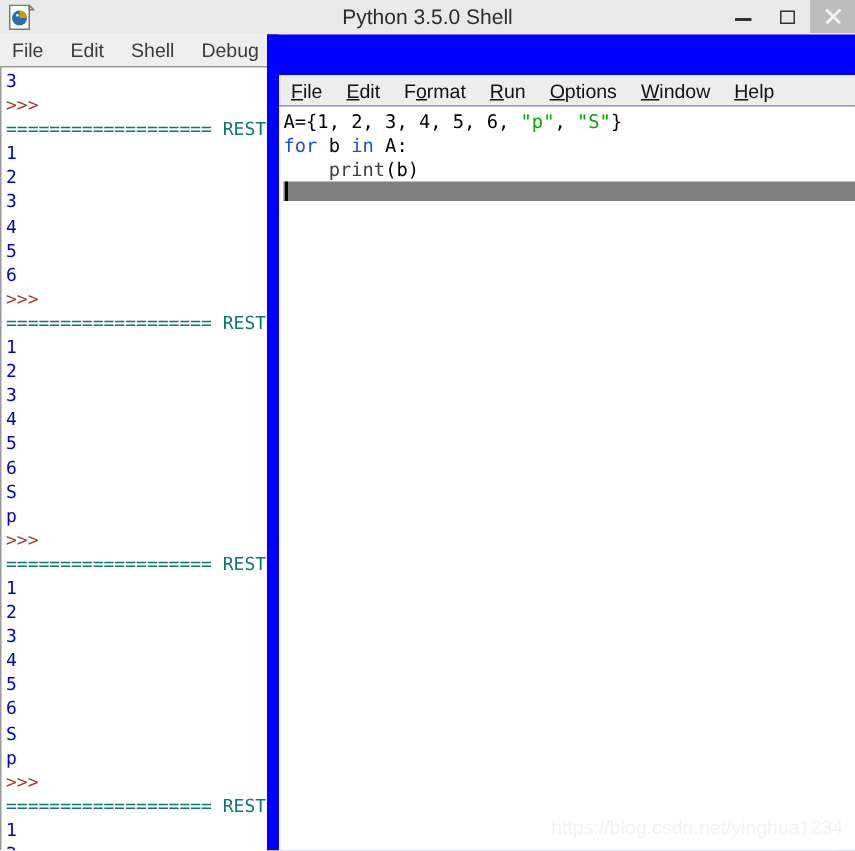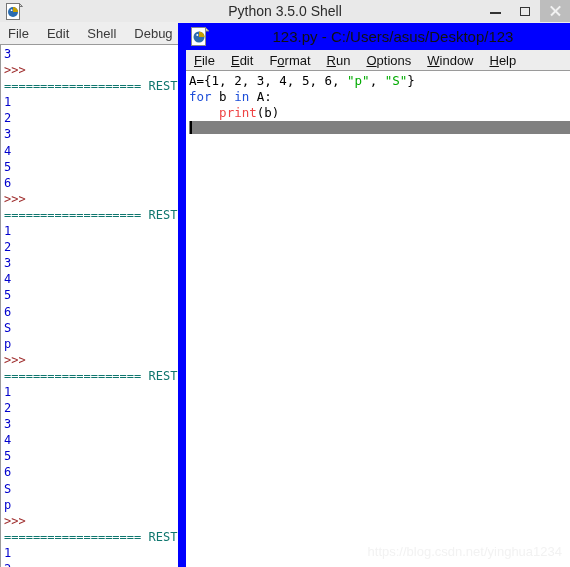--- a/index.html
+++ b/index.html
@@ -201,21 +201,21 @@
     position: absolute;
     left: 3px; top: 2px;
     font-family: "DejaVu Sans Mono", monospace;
     font-size: 12.5px;
     line-height: 16px;
     white-space: pre;
     color: #000000;
   }
   .code .kw  { color: #1d4ed8; }
   .code .str { color: #00aa00; }
-  .code .bi  { color: #ef4444; }
+  .code .bi  { color: #404040; }
 
   .sel-line {
     position: absolute;
     left: 3px; top: 50px;
     width: 381px; height: 13px;
     background: #808080;
   }
   .caret {
     position: absolute;
     left: 4px; top: 50px;
@@ -317,32 +317,20 @@
 </div>
     </div>
 
     <div class="shell-vscroll">
       <div class="thumb"></div>
     </div>
   </div>
 
   <div class="editor-window">
 
-    <div class="editor-titlebar">
-      <span class="editor-icon">
-        <svg width="19" height="19" viewBox="0 0 19 19">
-          <rect x="0.5" y="0.5" width="14" height="18" fill="#ffffff" stroke="#888888"></rect>
-          <path d="M14.5 0.5 L14.5 4 L18 4 Z" fill="#e4e4e4" stroke="#888888"></path>
-          <circle cx="8" cy="10" r="5.5" fill="#2b6cb0"></circle>
-          <path d="M8 4.5 A5.5 5.5 0 0 1 13.5 10 L8 10 Z" fill="#c8a000"></path>
-          <circle cx="6.3" cy="8" r="1" fill="#ffffff"></circle>
-        </svg>
-      </span>
-      <div class="editor-title">123.py - C:/Users/asus/Desktop/123</div>
-    </div>
 
     <div class="editor-menubar">
       <span class="menu-item"><u>F</u>ile</span>
       <span class="menu-item"><u>E</u>dit</span>
       <span class="menu-item">F<u>o</u>rmat</span>
       <span class="menu-item"><u>R</u>un</span>
       <span class="menu-item"><u>O</u>ptions</span>
       <span class="menu-item"><u>W</u>indow</span>
       <span class="menu-item"><u>H</u>elp</span>
     </div>

